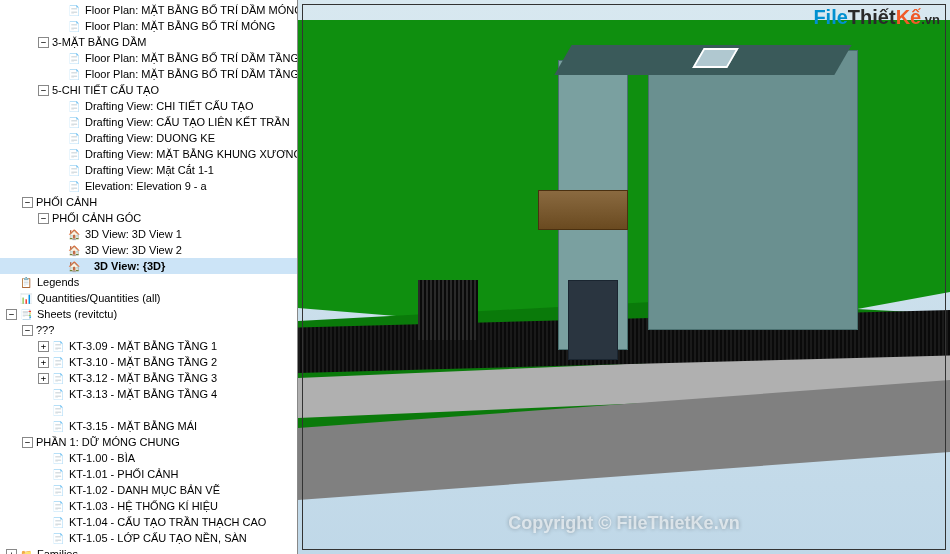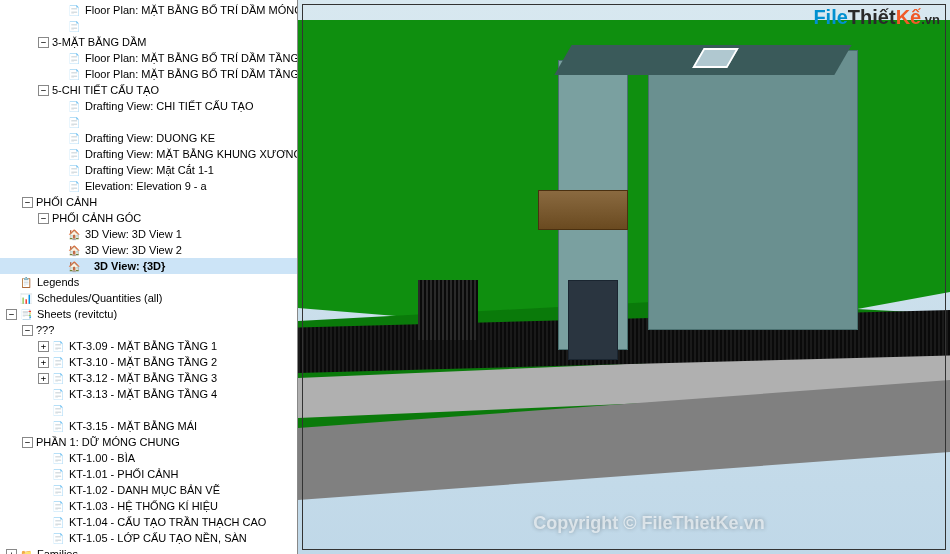--- a/index.html
+++ b/index.html
@@ -26,21 +26,21 @@
     .sidewalk { position: absolute; top: 350px; left: 0; right: 0; height: 80px; background: #b0b0b0; clip-path: polygon(0 35%, 100% 0, 100% 50%, 0 85%); }
     .fence { position: absolute; top: 310px; left: 0; right: 0; height: 70px; background: repeating-linear-gradient(90deg, #1a1a1a 0px, #1a1a1a 2px, #0a0a0a 2px, #0a0a0a 4px); clip-path: polygon(0 25%, 100% 0, 100% 65%, 0 90%); }
     .building { position: absolute; top: 40px; left: 180px; width: 380px; height: 320px; }
     .wall-side { position: absolute; top: 10px; right: 0; width: 210px; height: 280px; background: #6a9090; border: 1px solid #4a7070; }
     .wall-front { position: absolute; top: 20px; left: 80px; width: 70px; height: 290px; background: #7aa0a0; border: 1px solid #4a7070; }
     .roof { position: absolute; top: 5px; left: 85px; width: 280px; height: 30px; background: #3a5a5a; transform: skewX(-30deg); }
     .skylight { position: absolute; top: 8px; left: 220px; width: 35px; height: 20px; background: #b0c8d0; border: 2px solid #fff; transform: skewX(-30deg); }
     .balcony { position: absolute; top: 150px; left: 60px; width: 90px; height: 40px; background: linear-gradient(180deg, #8a6a40 0%, #6a4a20 100%); border: 1px solid #4a3010; }
     .door { position: absolute; bottom: 0; left: 90px; width: 50px; height: 80px; background: #2a3540; border: 1px solid #1a2530; }
     .gate { position: absolute; top: 280px; left: 120px; width: 60px; height: 60px; background: repeating-linear-gradient(90deg, #2a2a2a 0px, #2a2a2a 2px, #0a0a0a 2px, #0a0a0a 4px); }
-    .watermark-center { position: absolute; bottom: 20px; left: 50%; transform: translateX(-50%); font-size: 18px; font-weight: bold; color: rgba(255,255,255,0.6); text-shadow: 0 0 4px rgba(0,0,0,0.3); pointer-events: none; margin-left: 25px; }
+    .watermark-center { position: absolute; bottom: 20px; left: 50%; transform: translateX(-50%); font-size: 18px; font-weight: bold; color: rgba(255,255,255,0.6); text-shadow: 0 0 4px rgba(0,0,0,0.3); pointer-events: none; }
     .watermark-corner { position: absolute; top: 6px; right: 10px; font-size: 20px; font-weight: bold; pointer-events: none; }
     .wm-file { color: #0090d0; }
     .wm-thiet { color: #2a2a2a; }
     .wm-ke { color: #f05a28; }
     .wm-vn { color: #2a2a2a; font-size: 13px; }
     .view-border { position: absolute; inset: 4px; border: 1px solid #333; pointer-events: none; }
   </style>
 </head>
 <body>
 
@@ -50,20 +50,21 @@
         <div class="tree-item">
           <span class="indent" style="width: 52px;"></span>
           <span class="expander"></span>
           <span class="icon">📄</span>
           <span class="label">Floor Plan: MẶT BẰNG BỐ TRÍ DẦM MÓNG</span>
         </div>
         <div class="tree-item">
           <span class="indent" style="width: 52px;"></span>
           <span class="expander"></span>
           <span class="icon">📄</span>
+          <span class="label">Floor Plan: MẶT BẰNG BỐ TRÍ MÓNG</span>
         </div>
         <div class="tree-item">
           <span class="indent" style="width: 36px;"></span>
           <span class="expander has-children">−</span>
           <span class="label">3-MẶT BẰNG DẦM</span>
         </div>
         <div class="tree-item">
           <span class="indent" style="width: 52px;"></span>
           <span class="expander"></span>
           <span class="icon">📄</span>
@@ -83,20 +84,21 @@
         <div class="tree-item">
           <span class="indent" style="width: 52px;"></span>
           <span class="expander"></span>
           <span class="icon">📄</span>
           <span class="label">Drafting View: CHI TIẾT CẤU TẠO</span>
         </div>
         <div class="tree-item">
           <span class="indent" style="width: 52px;"></span>
           <span class="expander"></span>
           <span class="icon">📄</span>
+          <span class="label">Drafting View: CẤU TẠO LIÊN KẾT TRẦN</span>
         </div>
         <div class="tree-item">
           <span class="indent" style="width: 52px;"></span>
           <span class="expander"></span>
           <span class="icon">📄</span>
           <span class="label">Drafting View: DUONG KE</span>
         </div>
         <div class="tree-item">
           <span class="indent" style="width: 52px;"></span>
           <span class="expander"></span>
@@ -146,21 +148,21 @@
         <div class="tree-item">
           <span class="indent" style="width: 4px;"></span>
           <span class="expander"></span>
           <span class="icon">📋</span>
           <span class="label">Legends</span>
         </div>
         <div class="tree-item">
           <span class="indent" style="width: 4px;"></span>
           <span class="expander"></span>
           <span class="icon">📊</span>
-          <span class="label">Schedules/Quantities (all)</span>
+          <span class="label">Quantities/Quantities (all)</span>
         </div>
         <div class="tree-item">
           <span class="indent" style="width: 4px;"></span>
           <span class="expander has-children">−</span>
           <span class="icon">📑</span>
           <span class="label">Sheets (revitctu)</span>
         </div>
         <div class="tree-item">
           <span class="indent" style="width: 20px;"></span>
           <span class="expander has-children">−</span>

